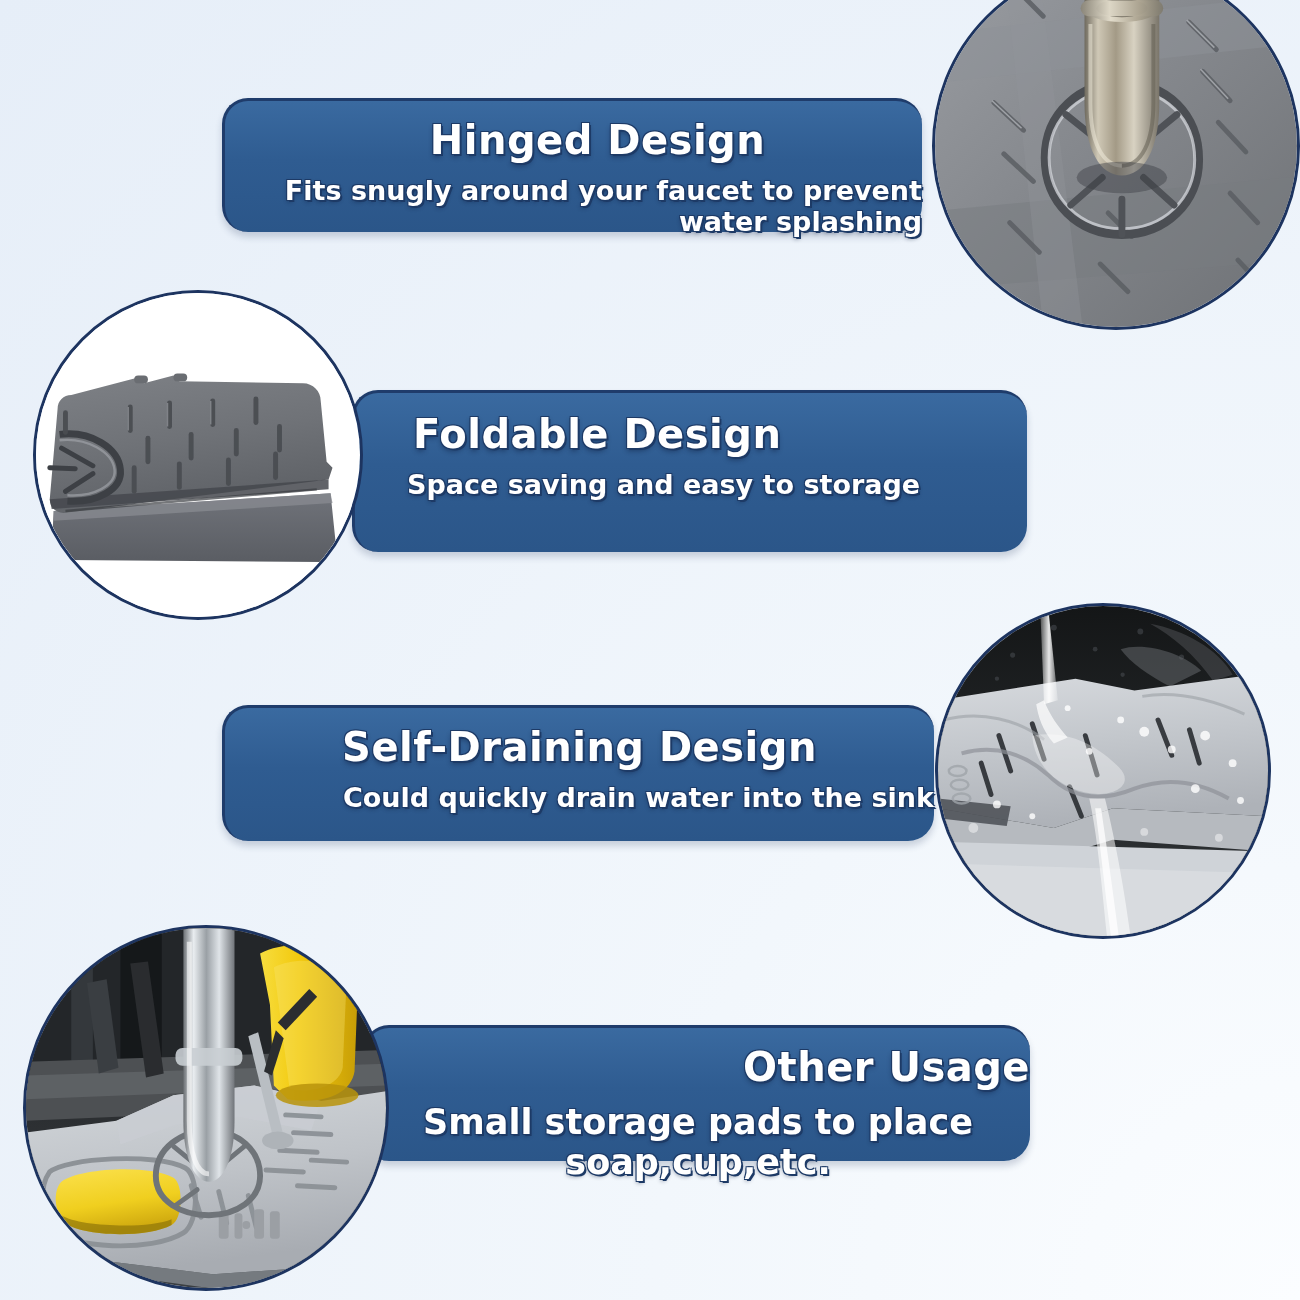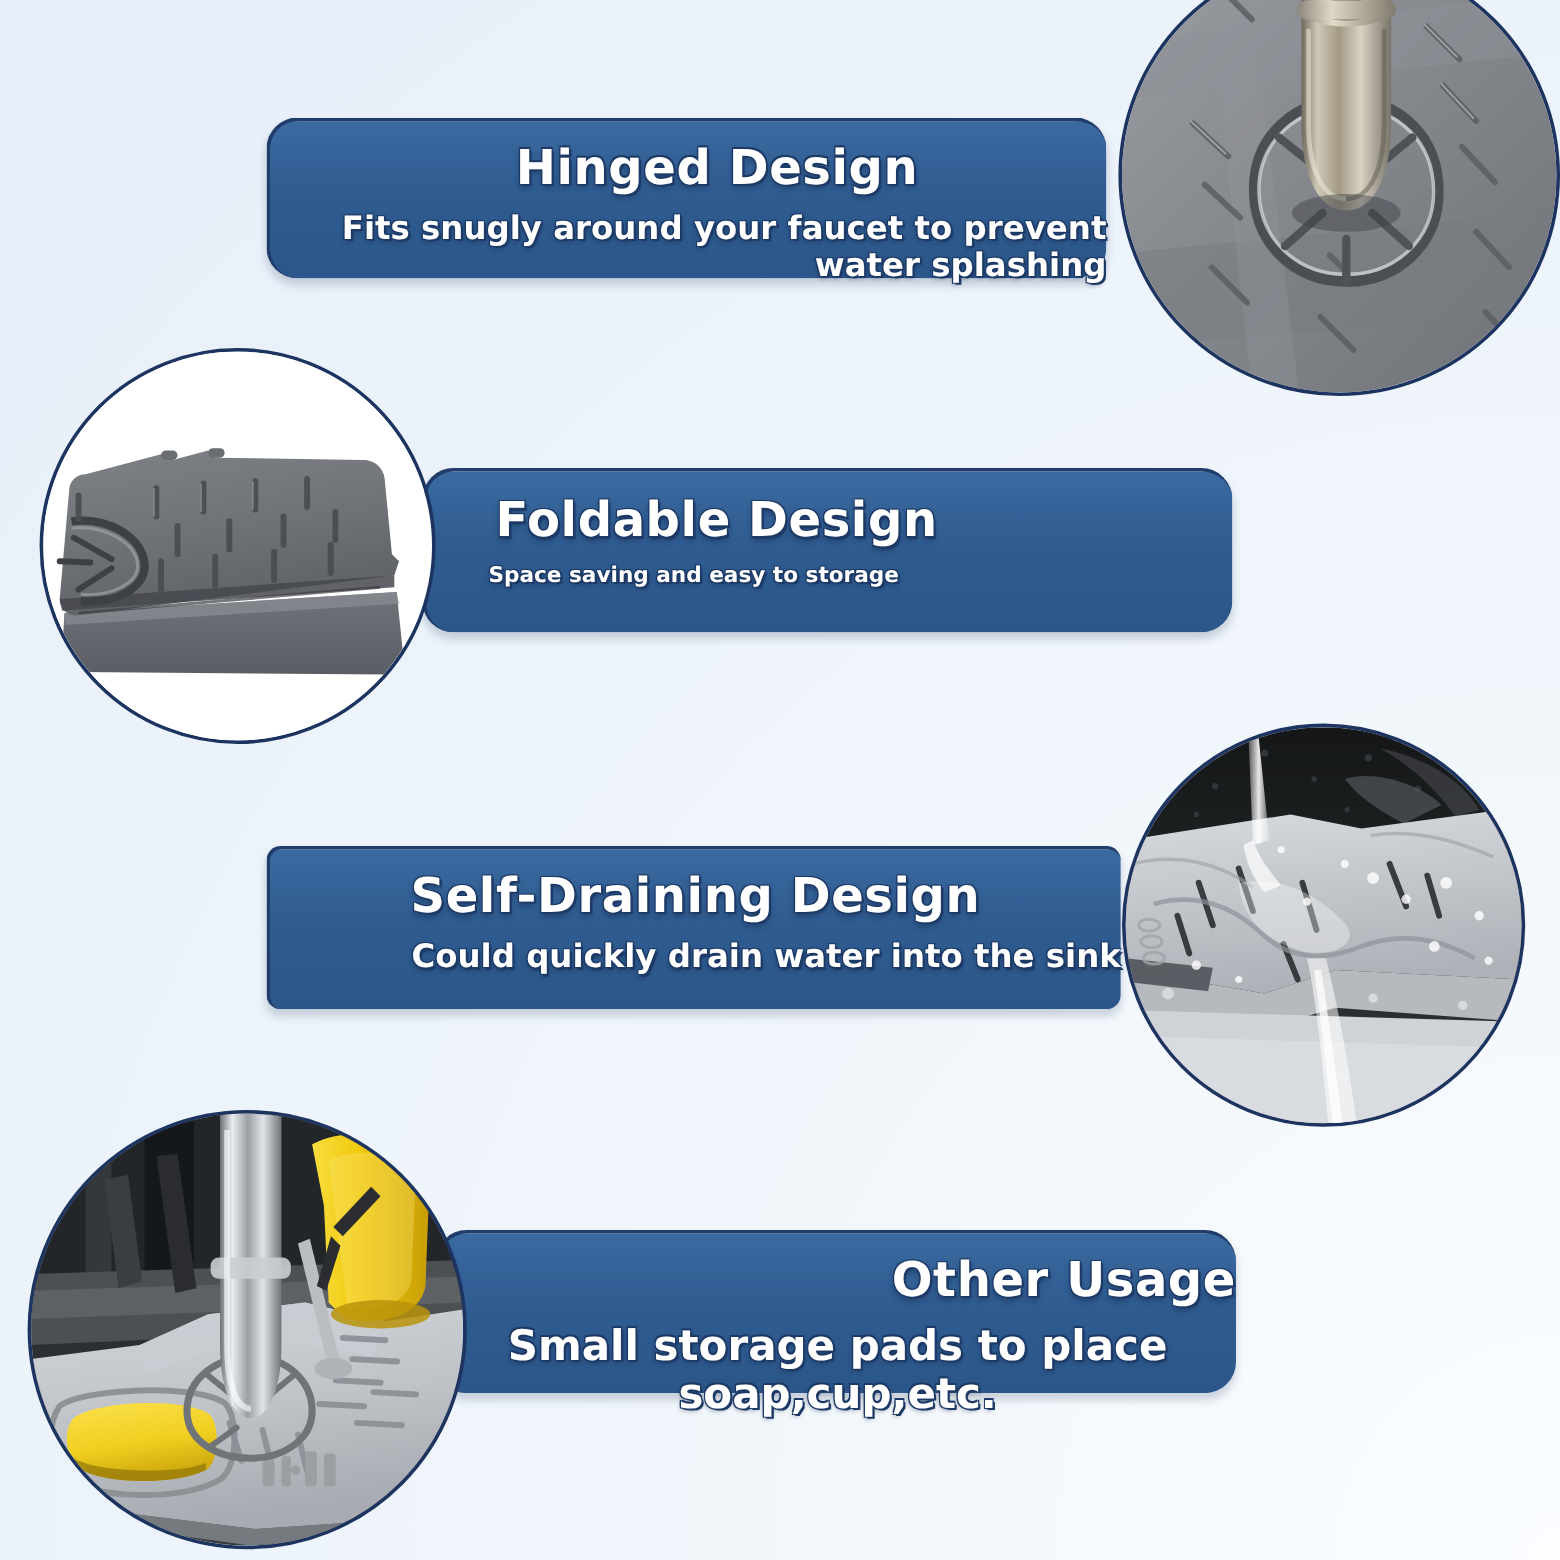--- a/index.html
+++ b/index.html
@@ -42,26 +42,26 @@
       1px -1px 0 #1d3a66, -1px 1px 0 #1d3a66,
       0 2px 4px rgba(10,25,55,.45);
   }
 
   
   #banner-1{left:222px;top:98px;width:700px;height:134px;}
   #banner-1 .title{position:absolute;left:0;right:0;top:16px;text-align:center;font-size:40px;padding-left:48px;}
   #banner-1 .sub{position:absolute;left:0;right:0;top:74px;text-align:right;font-size:27px;}
 
   
-  #banner-2{left:352px;top:390px;width:675px;height:137px;border-radius:26px;}
+  #banner-2{left:352px;top:390px;width:675px;height:162px;border-radius:26px;}
   #banner-2 .title{position:absolute;left:58px;top:18px;font-size:40px;text-align:left;}
-  #banner-2 .sub{position:absolute;left:52px;top:76px;font-size:18px;text-align:center;}
-
-  
-  #banner-3{left:222px;top:705px;width:712px;height:136px;border-radius:12px;}
+  #banner-2 .sub{position:absolute;left:52px;top:76px;font-size:27px;text-align:center;}
+
+  
+  #banner-3{left:222px;top:705px;width:712px;height:136px;}
   #banner-3 .title{position:absolute;left:0;right:0;top:16px;text-align:center;font-size:40px;}
   #banner-3 .sub{position:absolute;left:0;right:0;top:74px;text-align:right;font-size:27px;}
 
   
   #banner-4{left:363px;top:1025px;width:667px;height:136px;}
   #banner-4 .title{position:absolute;left:0;right:0;top:16px;text-align:right;font-size:40px;}
   #banner-4 .sub{position:absolute;left:0;right:0;top:74px;text-align:center;font-size:35px;}
 
   
   .photo{

